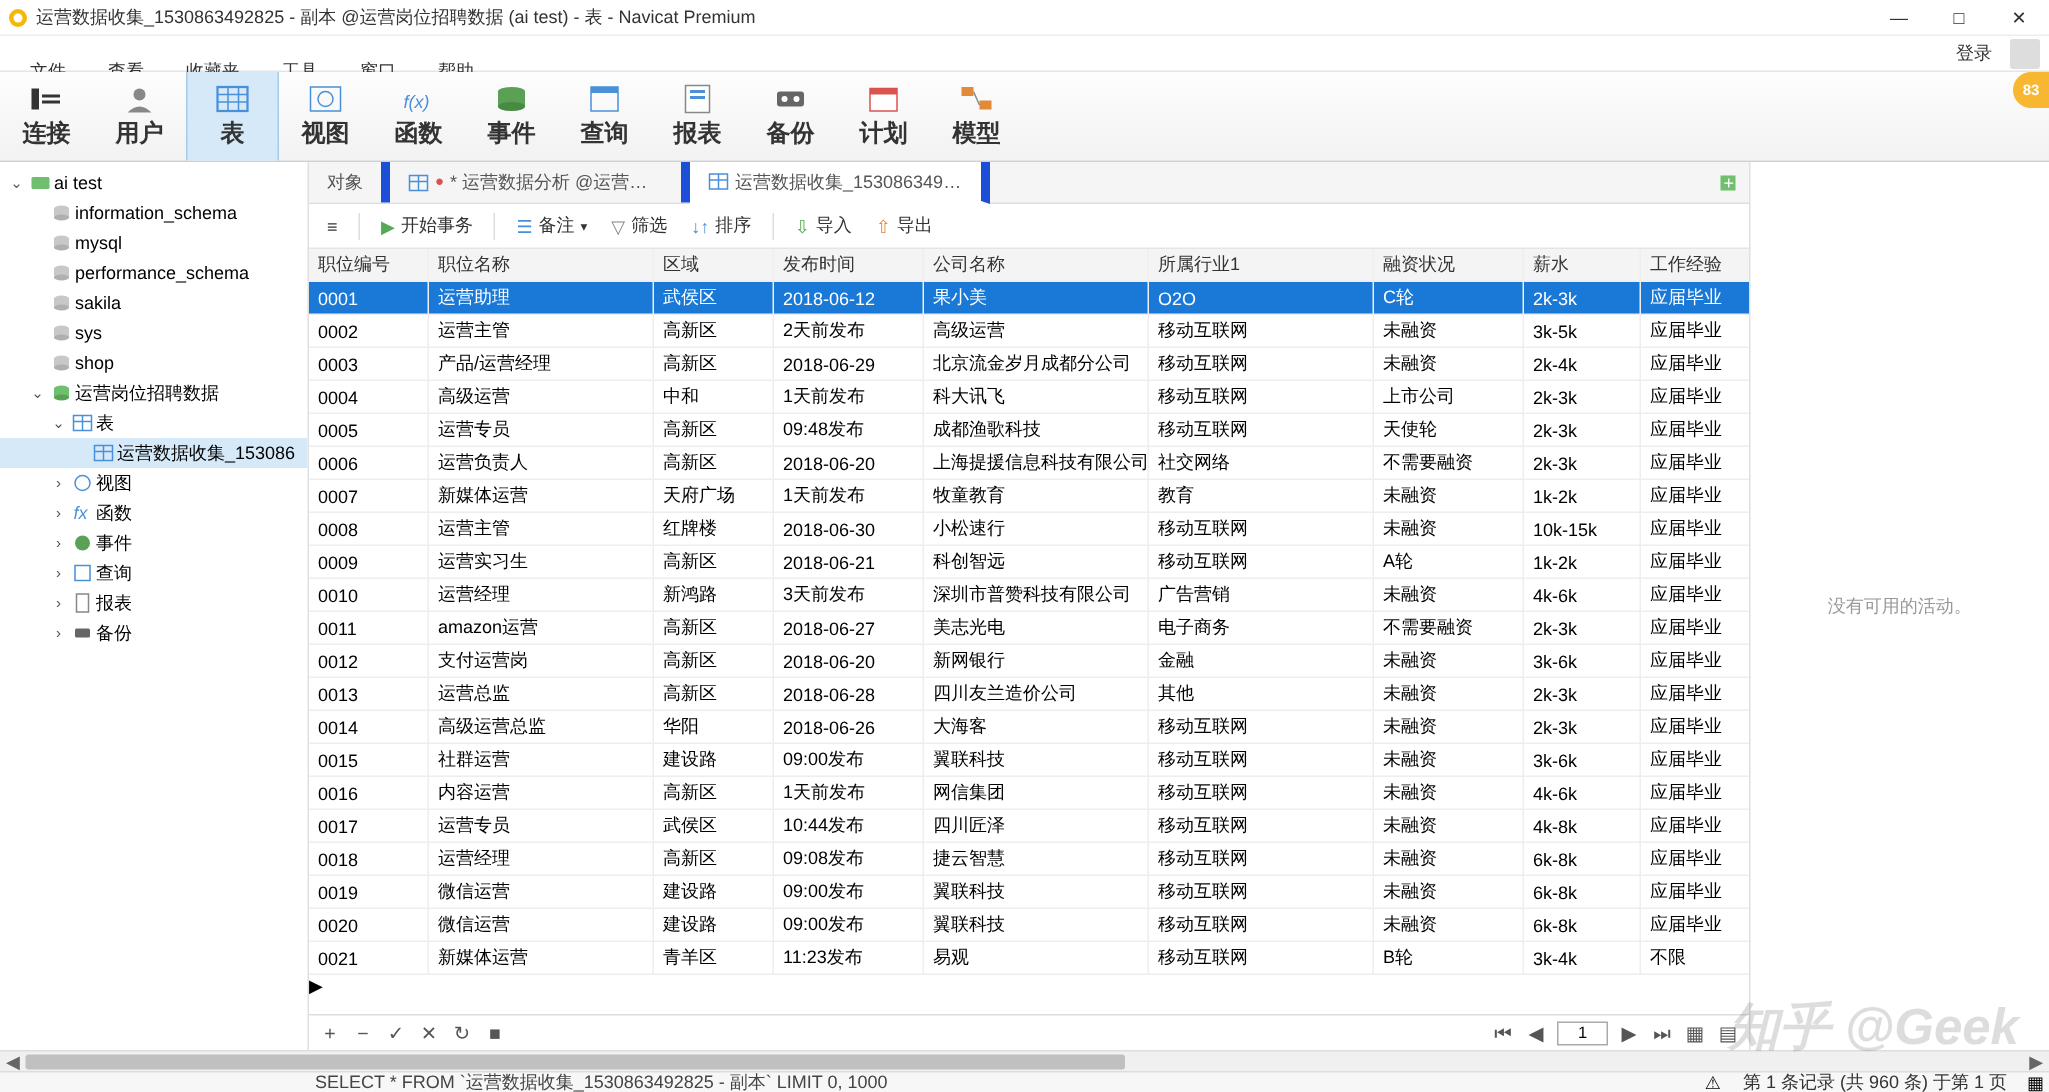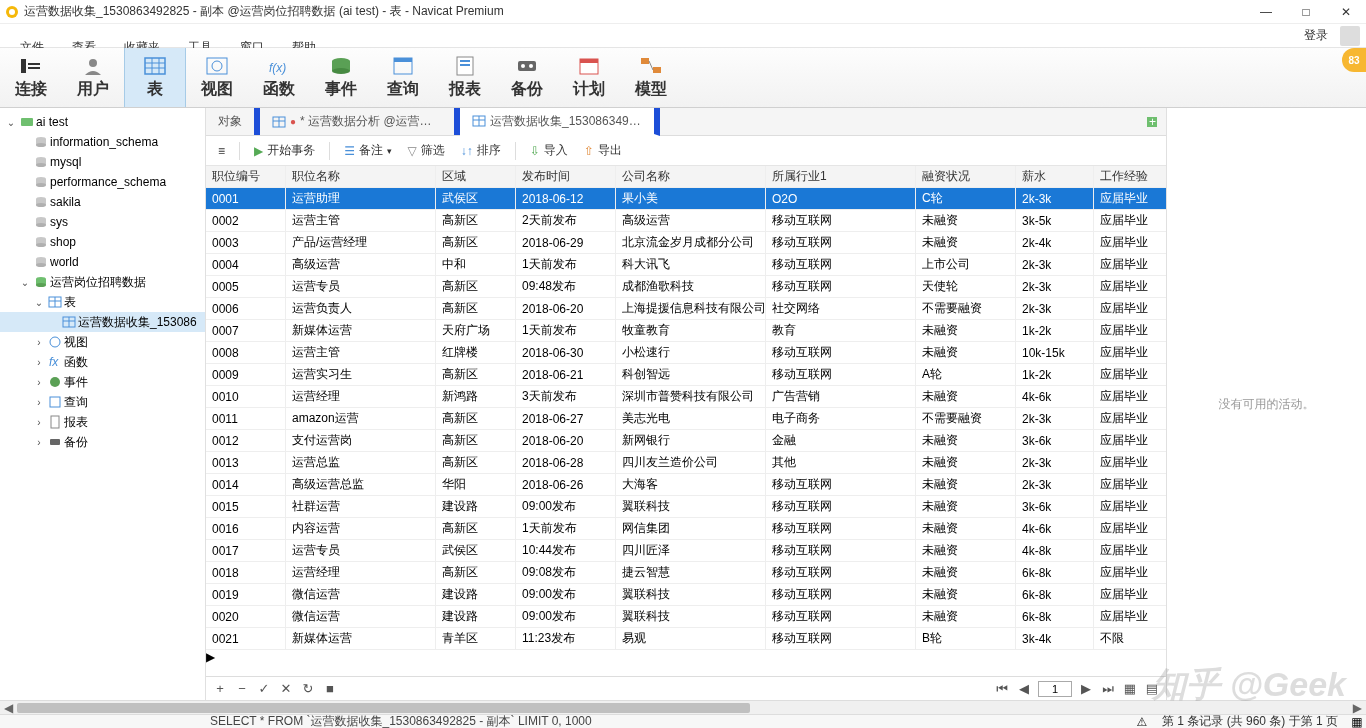--- a/index.html
+++ b/index.html
@@ -274,32 +274,20 @@
           <svg width="14" height="14">
             <ellipse cx="7" cy="4" rx="5" ry="2" fill="#c8c8c8"></ellipse>
             <rect x="2" y="4" width="10" height="6" fill="#c8c8c8"></rect>
             <ellipse cx="7" cy="10" rx="5" ry="2" fill="#b0b0b0"></ellipse>
           </svg>
         </span>
         <span>shop</span>
       </div>
       <div class="row">
         <span class="indent" style="width:14px"></span>
-        <span class="tw"></span>
-        <span class="ic">
-          <svg width="14" height="14">
-            <ellipse cx="7" cy="4" rx="5" ry="2" fill="#c8c8c8"></ellipse>
-            <rect x="2" y="4" width="10" height="6" fill="#c8c8c8"></rect>
-            <ellipse cx="7" cy="10" rx="5" ry="2" fill="#b0b0b0"></ellipse>
-          </svg>
-        </span>
-        <span>world</span>
-      </div>
-      <div class="row">
-        <span class="indent" style="width:14px"></span>
         <span class="tw">⌄</span>
         <span class="ic">
           <svg width="14" height="14">
             <ellipse cx="7" cy="4" rx="5" ry="2" fill="#6fbf6f"></ellipse>
             <rect x="2" y="4" width="10" height="6" fill="#6fbf6f"></rect>
             <ellipse cx="7" cy="10" rx="5" ry="2" fill="#5aa055"></ellipse>
           </svg>
         </span>
         <span>运营岗位招聘数据</span>
       </div>

